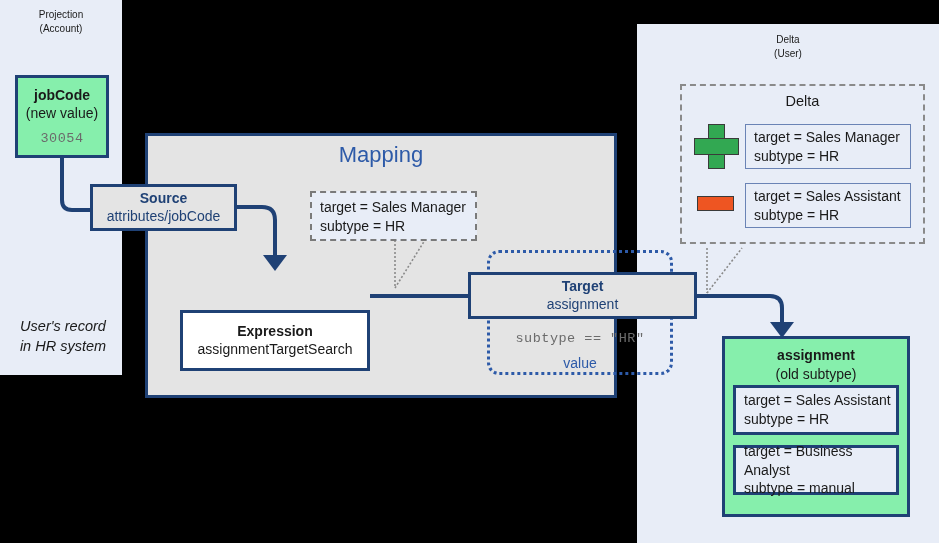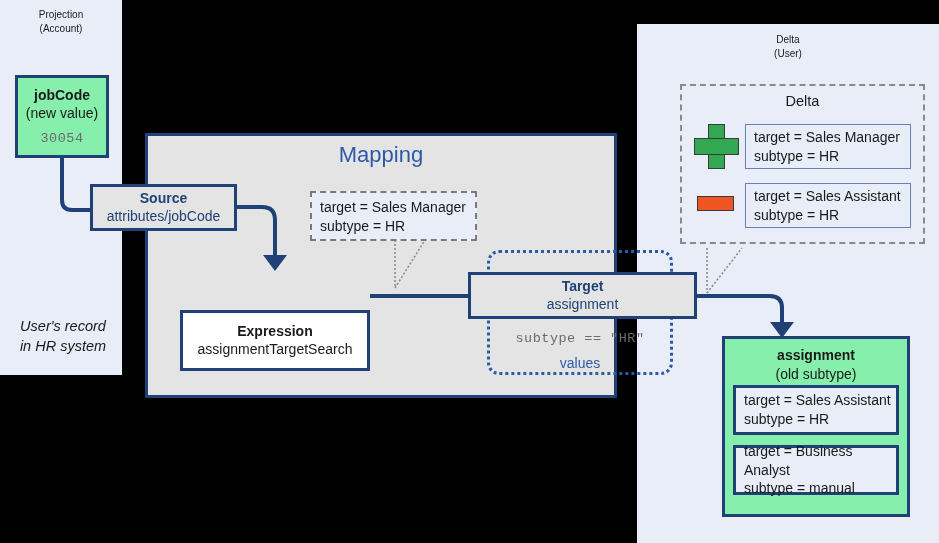--- a/index.html
+++ b/index.html
@@ -102,21 +102,21 @@
   <div class="abs assign-box" style="left:733px;top:385px;width:166px;height:50px;">target = Sales Assistant
 subtype = HR</div>
   <div class="abs assign-box" style="left:733px;top:445px;width:166px;height:50px;">target = Business Analyst
 subtype = manual</div>
 
   <div class="abs" id="mapping" style="left:145px;top:133px;width:472px;height:265px;"></div>
   <div class="abs" id="mapping-title" style="left:145px;top:142px;width:472px;">Mapping</div>
 
   <div class="abs dotted-blue" style="left:487px;top:250px;width:186px;height:125px;"></div>
   <div class="abs range-expr" style="left:487px;top:331px;width:186px;">subtype == "HR"</div>
-  <div class="abs range-label" style="left:487px;top:355px;width:186px;">values</div>
+  <div class="abs range-label" style="left:487px;top:355px;width:186px;">value</div>
 
   <svg width="939" height="543">
 
     <path d="M62,158 L62,200 Q62,210 72,210 L92,210" stroke="#1f4175" stroke-width="4" fill="none"></path>
 
     <path d="M237,207 L262,207 Q275,207 275,220 L275,256" stroke="#1f4175" stroke-width="4" fill="none"></path>
     <polygon points="263,255 287,255 275,271" fill="#1f4175"></polygon>
 
     <path d="M370,296 L468,296" stroke="#1f4175" stroke-width="4" fill="none"></path>
 

